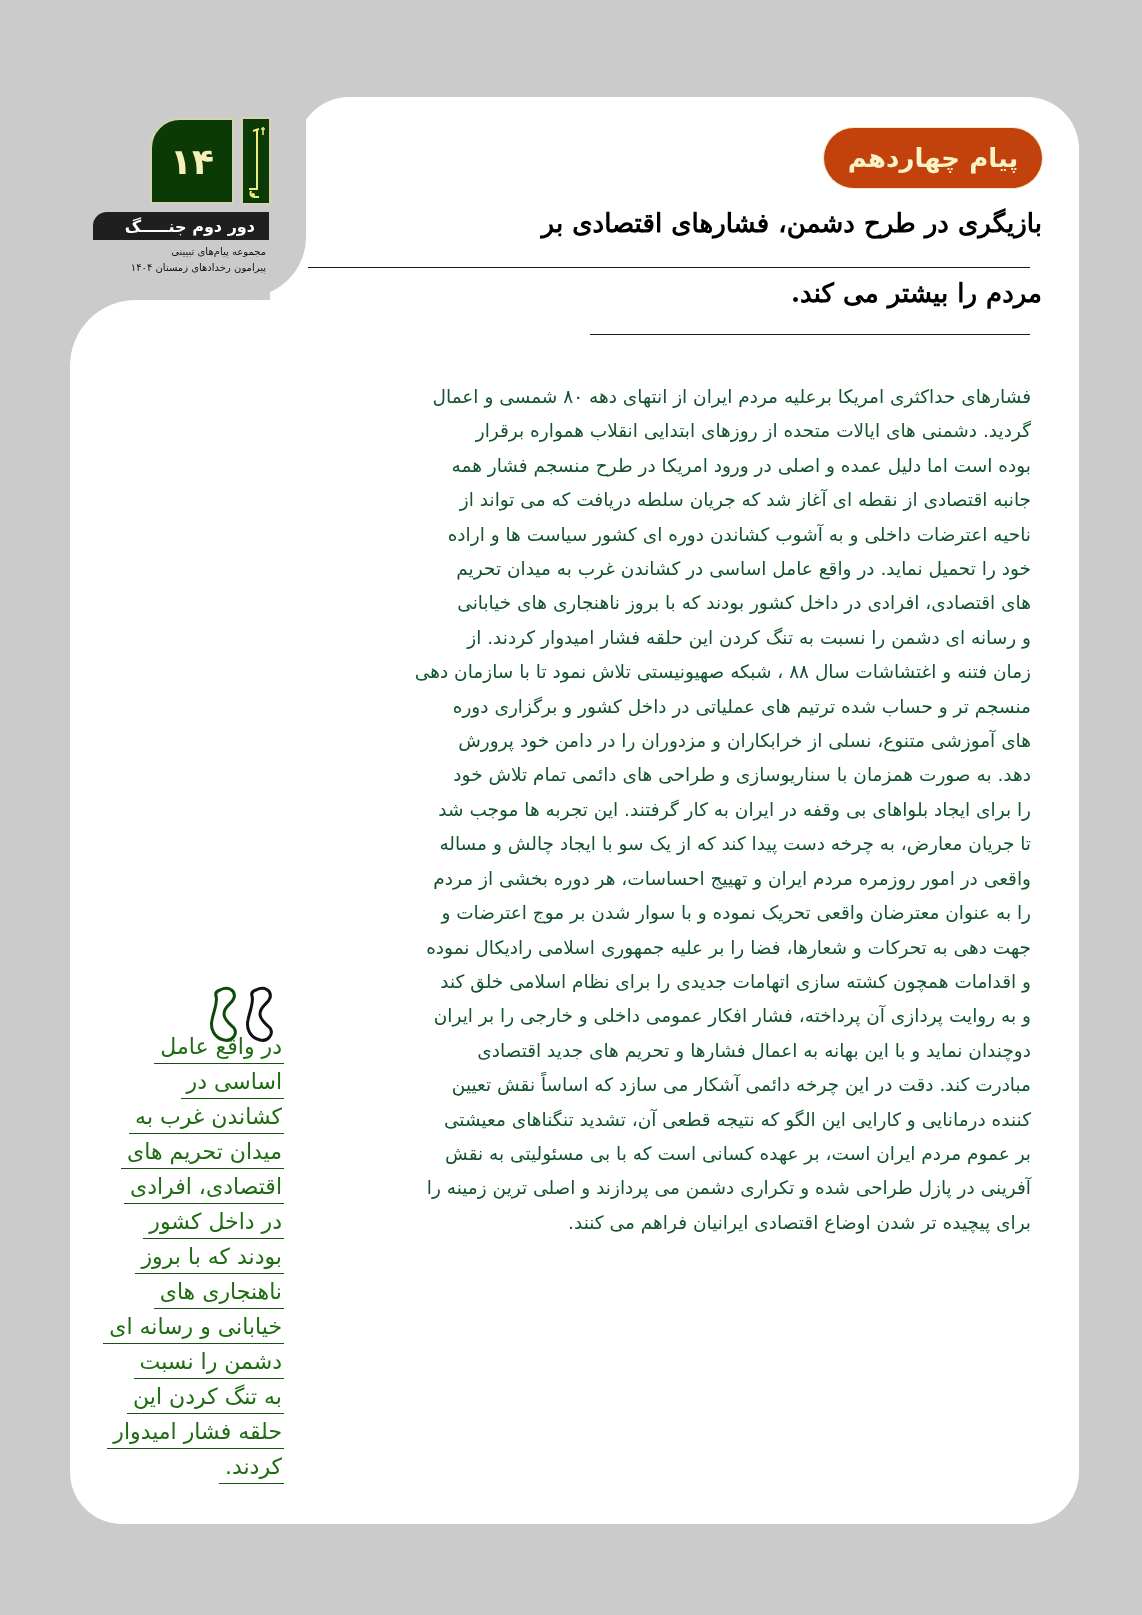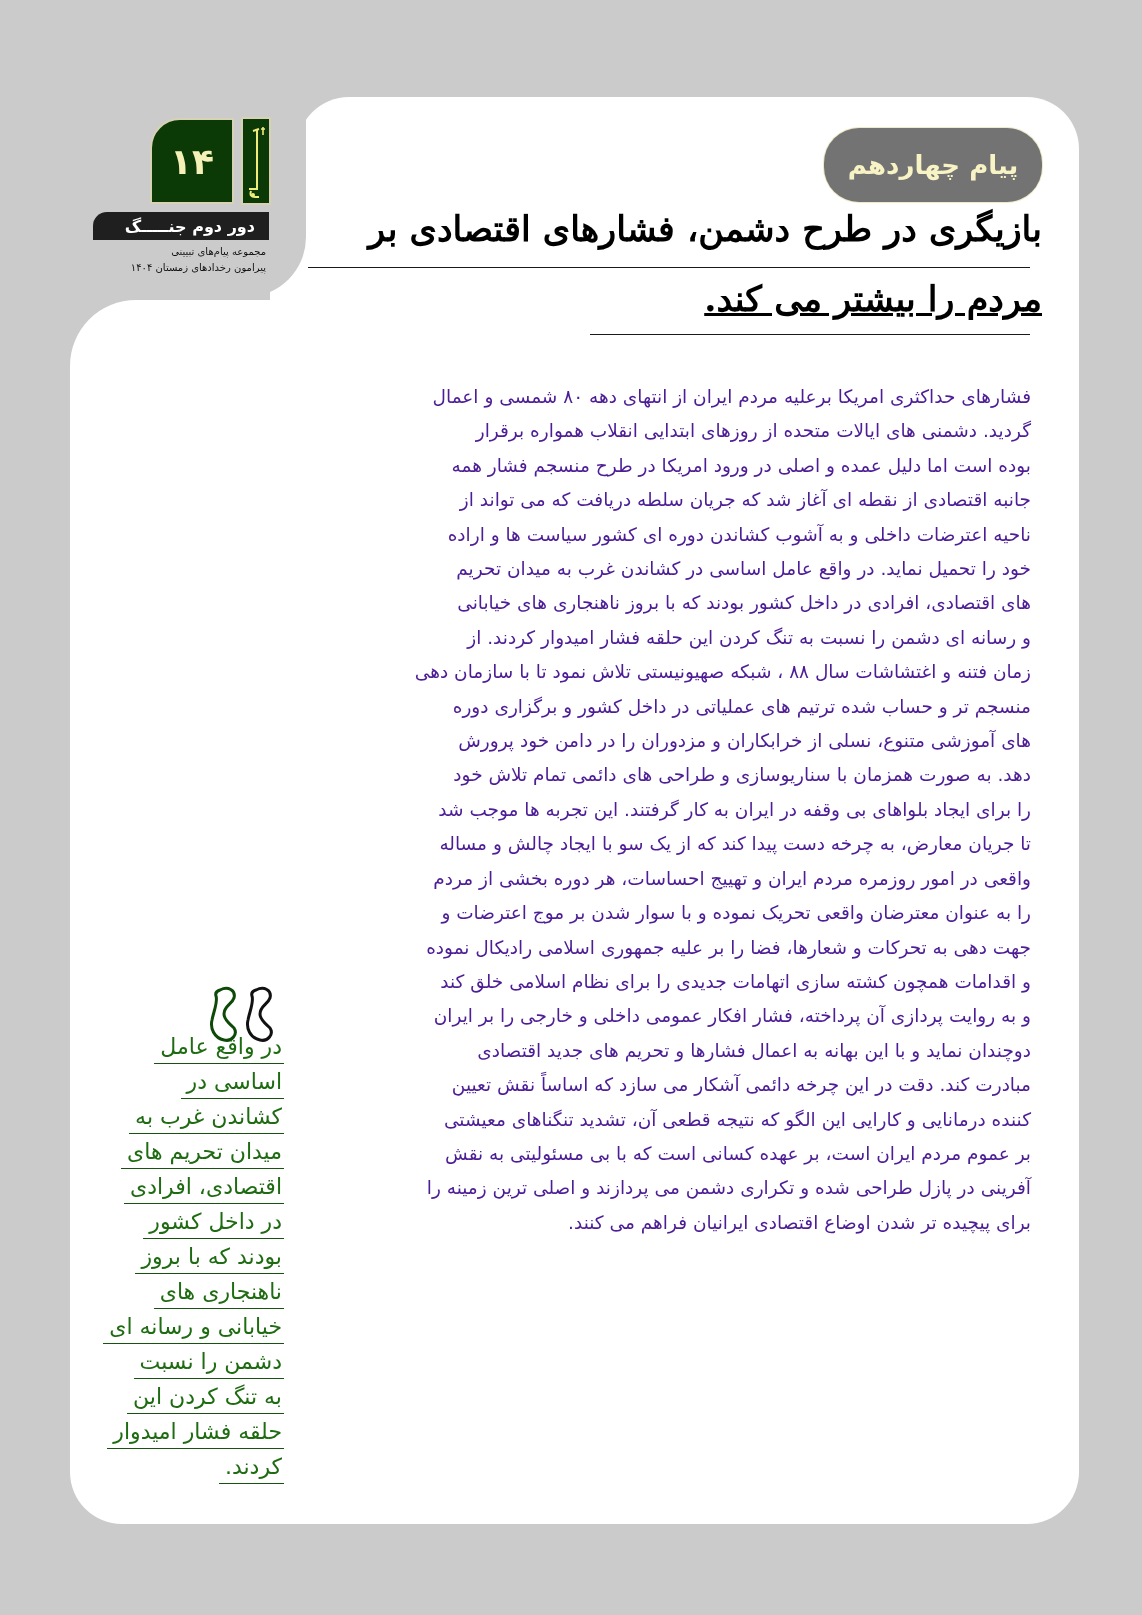--- a/index.html
+++ b/index.html
@@ -85,57 +85,57 @@
     text-align: right;
     font-size: 10px;
     line-height: 16px;
     color: #111111;
   }
 
   
   .msg-pill {
     position: absolute;
     right: 100px; top: 128px;
-    width: 218px; height: 74px;
-    background: #737373;
+    width: 218px; height: 60px;
+    background: #c2410c;
     border-radius: 35px;
     color: #f7f3c4;
     font-size: 26px;
     font-weight: bold;
     direction: rtl;
     display: flex; align-items: center; justify-content: center;
     box-shadow: 0 0 0 1px #eee9c6;
   }
   .title-line {
     position: absolute;
     direction: rtl;
     text-align: right;
     font-family: "DejaVu Serif", serif;
     font-weight: bold;
     color: #000000;
-    font-size: 35px;
+    font-size: 26px;
     white-space: nowrap;
   }
   .title-line-1 { right: 100px; top: 208px; }
-  .title-line-2 { right: 100px; top: 278px; text-decoration: underline; }
+  .title-line-2 { right: 100px; top: 278px; }
   .title-rule { position: absolute; height: 1px; background: #1a1a1a; }
   .title-rule-1 { left: 308px; width: 722px; top: 267px; }
   .title-rule-2 { left: 590px; width: 440px; top: 334px; }
 
   
   .body-text {
     position: absolute;
     left: 305px; top: 380px;
     width: 726px;
     direction: rtl;
     text-align: justify;
     text-align-last: right;
     font-size: 18.5px;
     line-height: 34.4px;
-    color: #4c1d95;
+    color: #14532d;
   }
   .body-line { display: block; white-space: nowrap; text-align: right; }
 
   
   .quote-mark {
     position: absolute;
     left: 206px; top: 984px;
     width: 80px; height: 60px;
   }
   .pullquote {

